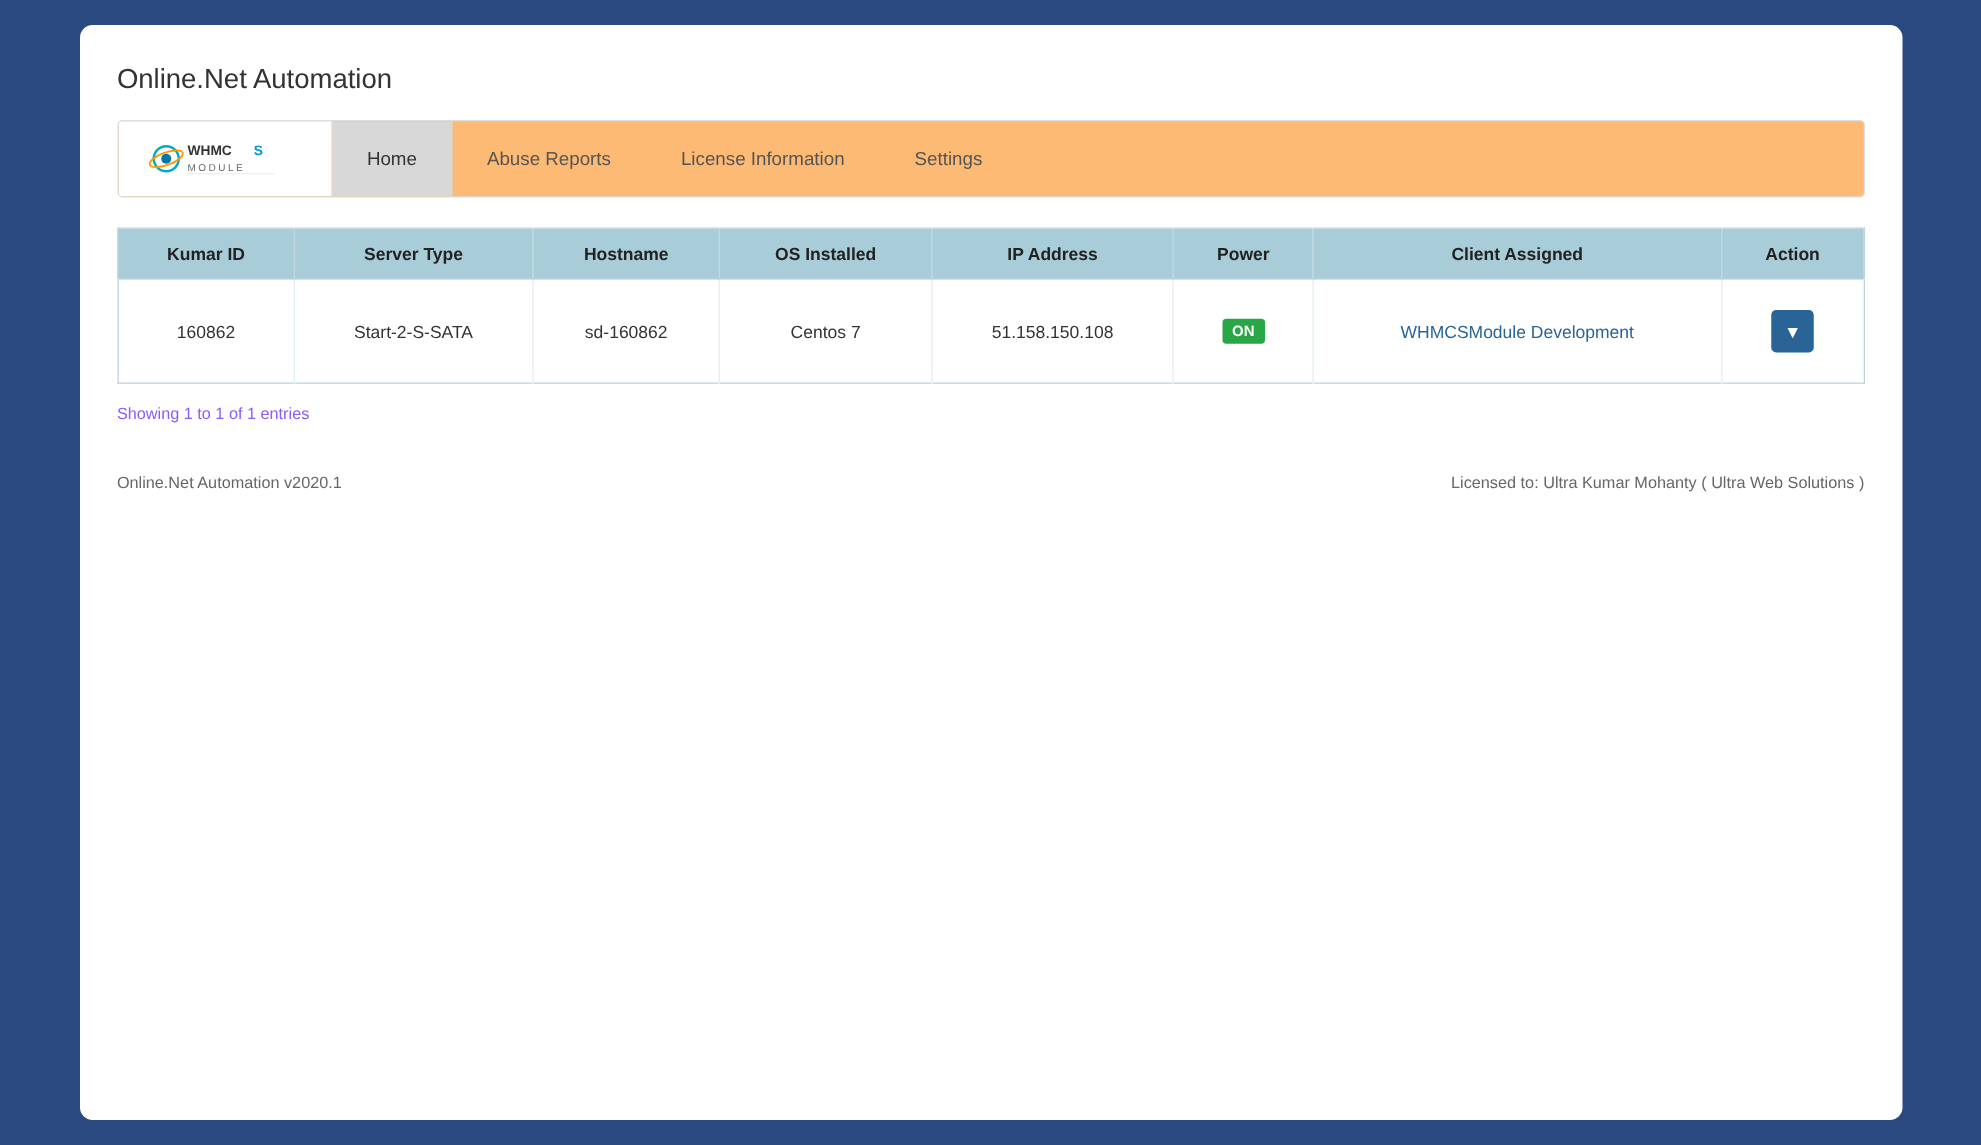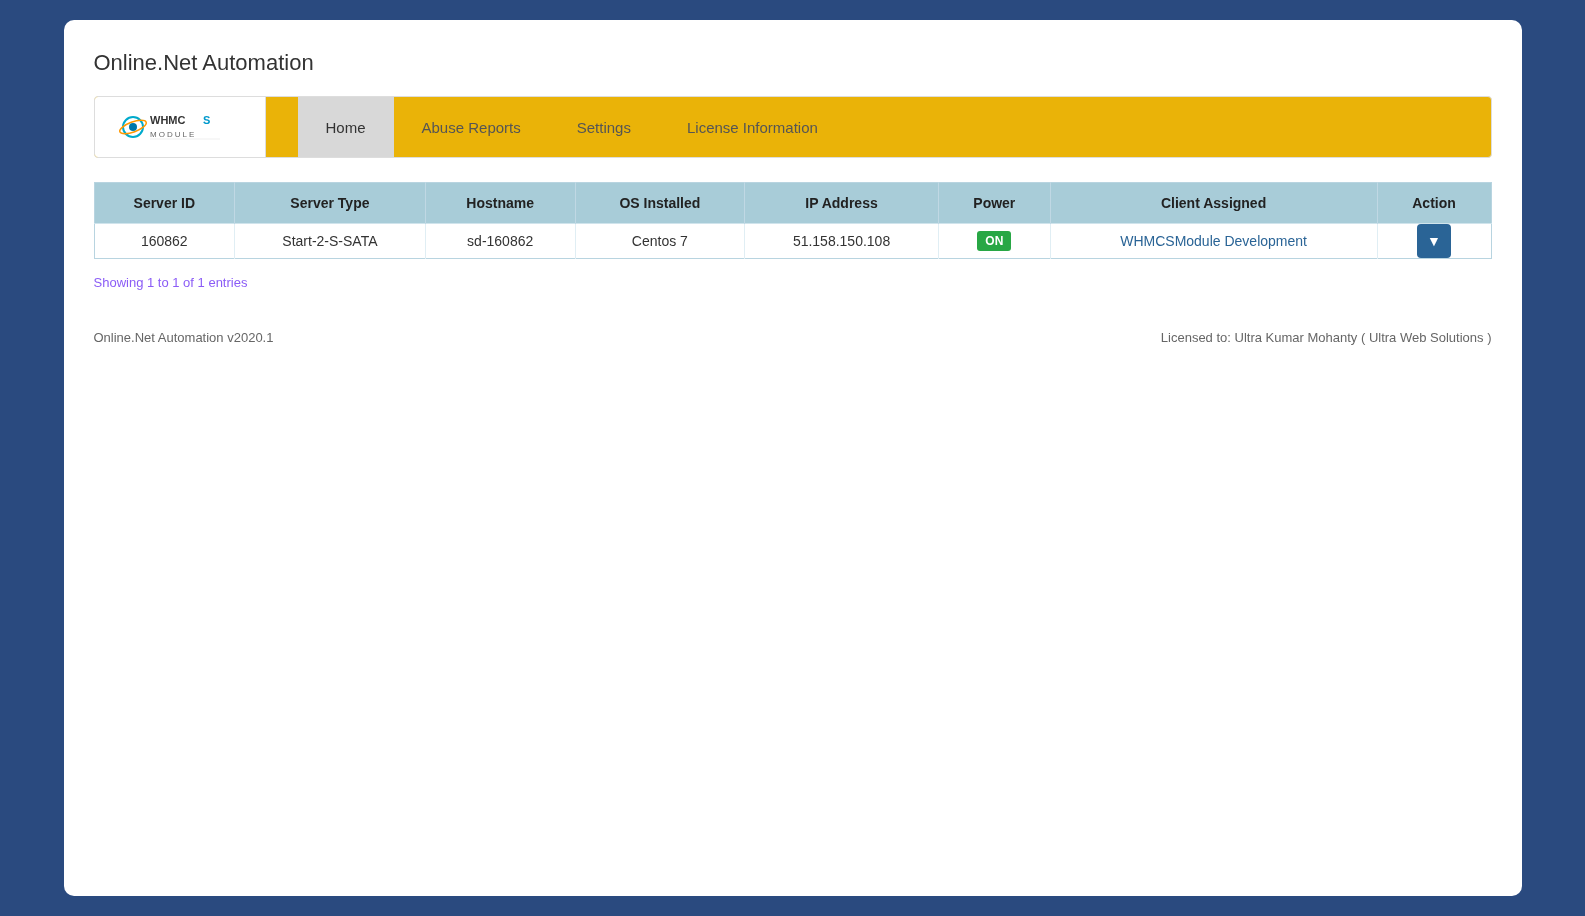--- a/index.html
+++ b/index.html
@@ -31,23 +31,22 @@
       margin-bottom: 20px;
     }
 
     
     .nav-bar {
       display: flex;
       align-items: stretch;
       border: 1px solid #ddd;
       border-radius: 4px;
       margin-bottom: 24px;
-      background: #eab308;
+      background: #fdba74;
       overflow: hidden;
-      gap: 32px;
     }
 
     .nav-logo {
       display: flex;
       align-items: center;
       padding: 10px 20px;
       background: #fff;
       border-right: 1px solid #ddd;
     }
 
@@ -104,21 +103,21 @@
     .data-table thead th:last-child {
       border-right: none;
     }
 
     .data-table tbody tr {
       background: #fff;
       border-top: 1px solid #d0e4ec;
     }
 
     .data-table tbody td {
-      padding: 0 16px;
+      padding: 24px 16px;
       text-align: center;
       color: #333;
       border-right: 1px solid #e0eef4;
     }
 
     .data-table tbody td:last-child {
       border-right: none;
     }
 
     .client-assigned-link {
@@ -186,30 +185,30 @@
         <text x="88" y="17" font-family="Arial Black, Arial" font-weight="900" font-size="11" fill="#0099cc">S</text>
         <text x="35" y="30" font-family="Arial" font-size="8" fill="#666" letter-spacing="2">MODULE</text>
 
         <line x1="35" y1="32" x2="105" y2="32" stroke="#ddd" stroke-width="0.5"></line>
       </svg>
     </div>
 
     <div class="nav-tabs">
       <button class="nav-tab active">Home</button>
       <button class="nav-tab">Abuse Reports</button>
+      <button class="nav-tab">License Information</button>
       <button class="nav-tab">Settings</button>
-      <button class="nav-tab">License Information</button>
     </div>
 
   </nav>
 
   <table class="data-table">
     <thead>
       <tr>
-        <th>Server ID</th>
+        <th>Kumar ID</th>
         <th>Server Type</th>
         <th>Hostname</th>
         <th>OS Installed</th>
         <th>IP Address</th>
         <th>Power</th>
         <th>Client Assigned</th>
         <th>Action</th>
       </tr>
     </thead>
     <tbody>

